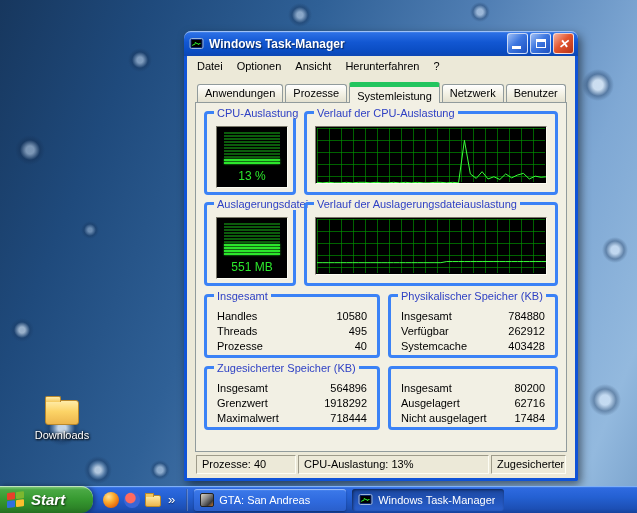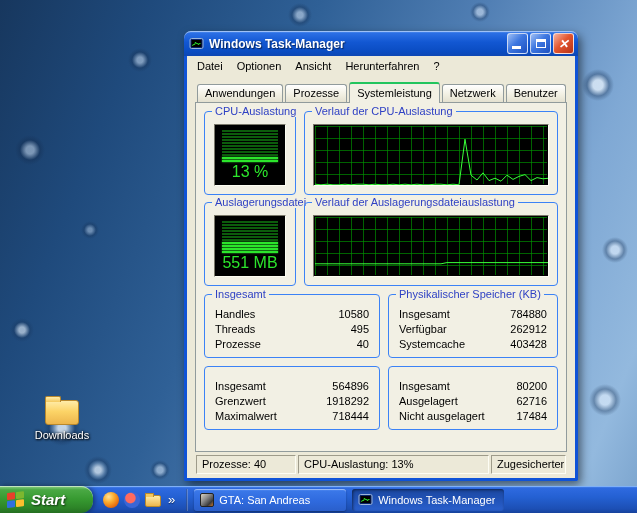--- a/index.html
+++ b/index.html
@@ -43,41 +43,41 @@
   .glyph-close{color:#fff;font-weight:bold;font-size:12px;line-height:1;}
   .glyph-close::before{content:"\2715";}
   .window-body{height:425px;background:#ece9d8;border:3px solid #0f53d7;border-top:none;display:flex;flex-direction:column;border-radius:0 0 2px 2px;}
   .menubar{height:20px;display:flex;align-items:center;padding:0 3px;background:#ece9d8;}
   .menu-item{padding:2px 7px;color:#000;cursor:default;}
   .content{flex:1;display:flex;flex-direction:column;padding:5px 8px 2px;justify-content:space-between;}
   
   .tabstrip{height:21px;display:flex;align-items:flex-end;padding-left:2px;position:relative;z-index:2;}
   .tab{height:18px;padding:2px 7px 2px;margin-right:2px;border:1px solid #919b9c;border-bottom:none;border-radius:3px 3px 0 0;
     background:linear-gradient(180deg,#ffffff 0%,#f2f0e3 55%,#e4e1d0 100%);white-space:nowrap;cursor:default;}
-  .tab.active{height:21px;padding-top:3px;background:#f2f0e4;border-top:2px solid #22c55e;margin-bottom:-1px;position:relative;z-index:3;}
+  .tab.active{height:21px;padding-top:3px;background:#f2f0e4;border-top:5px solid #22c55e;margin-bottom:-1px;position:relative;z-index:3;}
   .tabpage{flex:1;border:1px solid #919b9c;background:#f2f0e4;position:relative;}
   
-  .groupbox{position:absolute;border:1px solid #3b82f6;border-radius:4px;}
+  .groupbox{position:absolute;border:3px solid #3b82f6;border-radius:4px;}
   .gb-title{position:absolute;top:-7px;left:7px;background:#f2f0e4;padding:0 3px;color:#2f41c4;white-space:nowrap;}
   .gb-cpu{left:8px;top:8px;width:92px;height:84px;}
   .gb-cpugraph{left:108px;top:8px;width:254px;height:84px;}
   .gb-pf{left:8px;top:99px;width:92px;height:84px;}
   .gb-pfgraph{left:108px;top:99px;width:254px;height:84px;}
   .gb-totals{left:8px;top:191px;width:176px;height:64px;}
   .gb-phys{left:192px;top:191px;width:170px;height:64px;}
   .gb-commit{left:8px;top:263px;width:176px;height:64px;}
   .gb-kernel{left:192px;top:263px;width:170px;height:64px;}
   
   .meter{position:absolute;left:9px;top:12px;width:72px;height:62px;background:#000;
     border:1px solid;border-color:#7a786a #fdfdf2 #fdfdf2 #7a786a;}
   .meter-bars{position:absolute;left:7px;right:7px;top:5px;display:flex;flex-direction:column;gap:1px;}
   .meter-row{display:block;height:2px;}
   .meter-row.dim{background:#0c5c0c;}
   .meter-row.lit{background:#2ce62c;box-shadow:0 0 2px #2ce62c;}
-  .meter-value{position:absolute;left:0;right:0;bottom:4px;text-align:center;color:#2ce62c;font-size:16px;}
+  .meter-value{position:absolute;left:0;right:0;bottom:4px;text-align:center;color:#2ce62c;font-size:12px;}
   
   .graph{position:absolute;left:8px;top:12px;right:8px;bottom:8px;background:#000;overflow:hidden;
     border:1px solid;border-color:#7a786a #fdfdf2 #fdfdf2 #7a786a;}
   .graph-grid{position:absolute;inset:1px;
     background-image:repeating-linear-gradient(to right, rgba(0,150,0,.65) 0 1px, transparent 1px 12px),
                      repeating-linear-gradient(to bottom, rgba(0,150,0,.65) 0 1px, transparent 1px 12px);}
   .graph svg{position:absolute;inset:1px;width:100%;height:100%;}
   .graph polyline{fill:none;stroke:#39ff39;stroke-width:1;vector-effect:non-scaling-stroke;}
   
   .info-rows{position:absolute;left:10px;right:10px;top:12px;}
@@ -264,20 +264,21 @@
                   <span>262912</span>
                 </div>
               <div class="info-row">
                   <span>Systemcache</span>
                   <span>403428</span>
                 </div>
             </div>
           </div>
 
           <div class="groupbox gb-commit">
+            <span class="gb-title">Zugesicherter Speicher (KB)</span>
             <div class="info-rows">
               <div class="info-row">
                   <span>Insgesamt</span>
                   <span>564896</span>
                 </div>
               <div class="info-row">
                   <span>Grenzwert</span>
                   <span>1918292</span>
                 </div>
               <div class="info-row">

